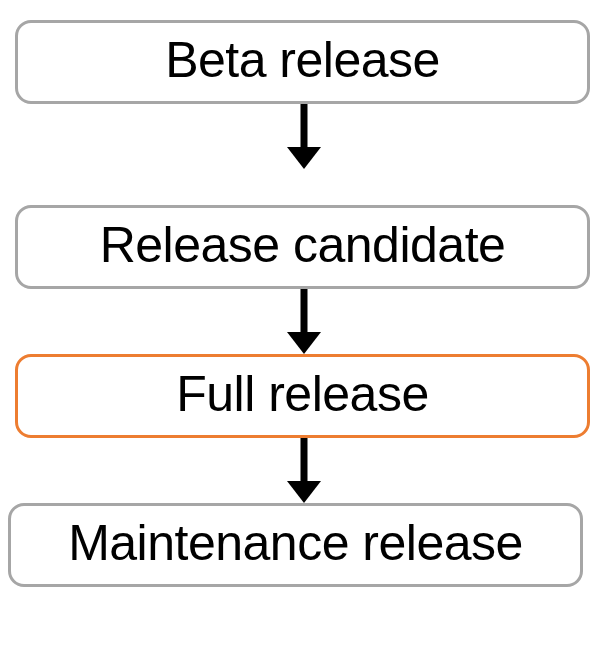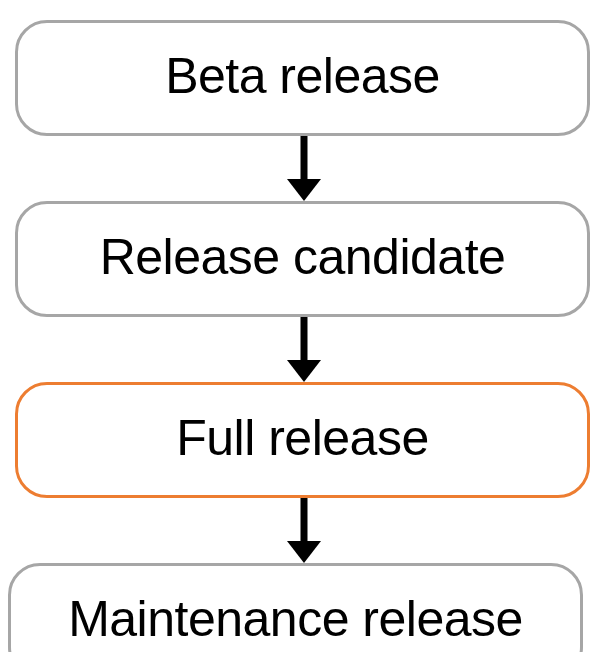--- a/index.html
+++ b/index.html
@@ -13,24 +13,24 @@
     font-family: "Liberation Sans", sans-serif;
     overflow: hidden;
   }
   .flowchart {
     padding-top: 20px;
   }
   .node {
     box-sizing: border-box;
     margin-left: 15px;
     width: 575px;
-    height: 116px;
+    height: 84px;
     background: #ffffff;
     border: 3px solid #a6a6a6;
-    border-radius: 32px;
+    border-radius: 16px;
     display: flex;
     align-items: center;
     justify-content: center;
   }
   .node-label {
     font-size: 50px;
     line-height: 1;
     color: #000000;
     letter-spacing: -0.5px;
     white-space: nowrap;
@@ -55,21 +55,21 @@
     <span class="node-label">Beta release</span>
   </div>
 
   <div class="arrow">
     <svg width="36" height="65" viewBox="0 0 36 65" aria-hidden="true">
       <rect x="14.5" y="0" width="7" height="46" fill="#000000"></rect>
       <polygon points="1,43 35,43 18,65" fill="#000000"></polygon>
     </svg>
   </div>
 
-  <div class="node" style="border-color: rgb(166, 166, 166);">
+  <div class="node" style="border-color: rgb(166, 166, 166); margin-top: 36px;">
     <span class="node-label">Release candidate</span>
   </div>
 
   <div class="arrow">
     <svg width="36" height="65" viewBox="0 0 36 65" aria-hidden="true">
       <rect x="14.5" y="0" width="7" height="46" fill="#000000"></rect>
       <polygon points="1,43 35,43 18,65" fill="#000000"></polygon>
     </svg>
   </div>
 

